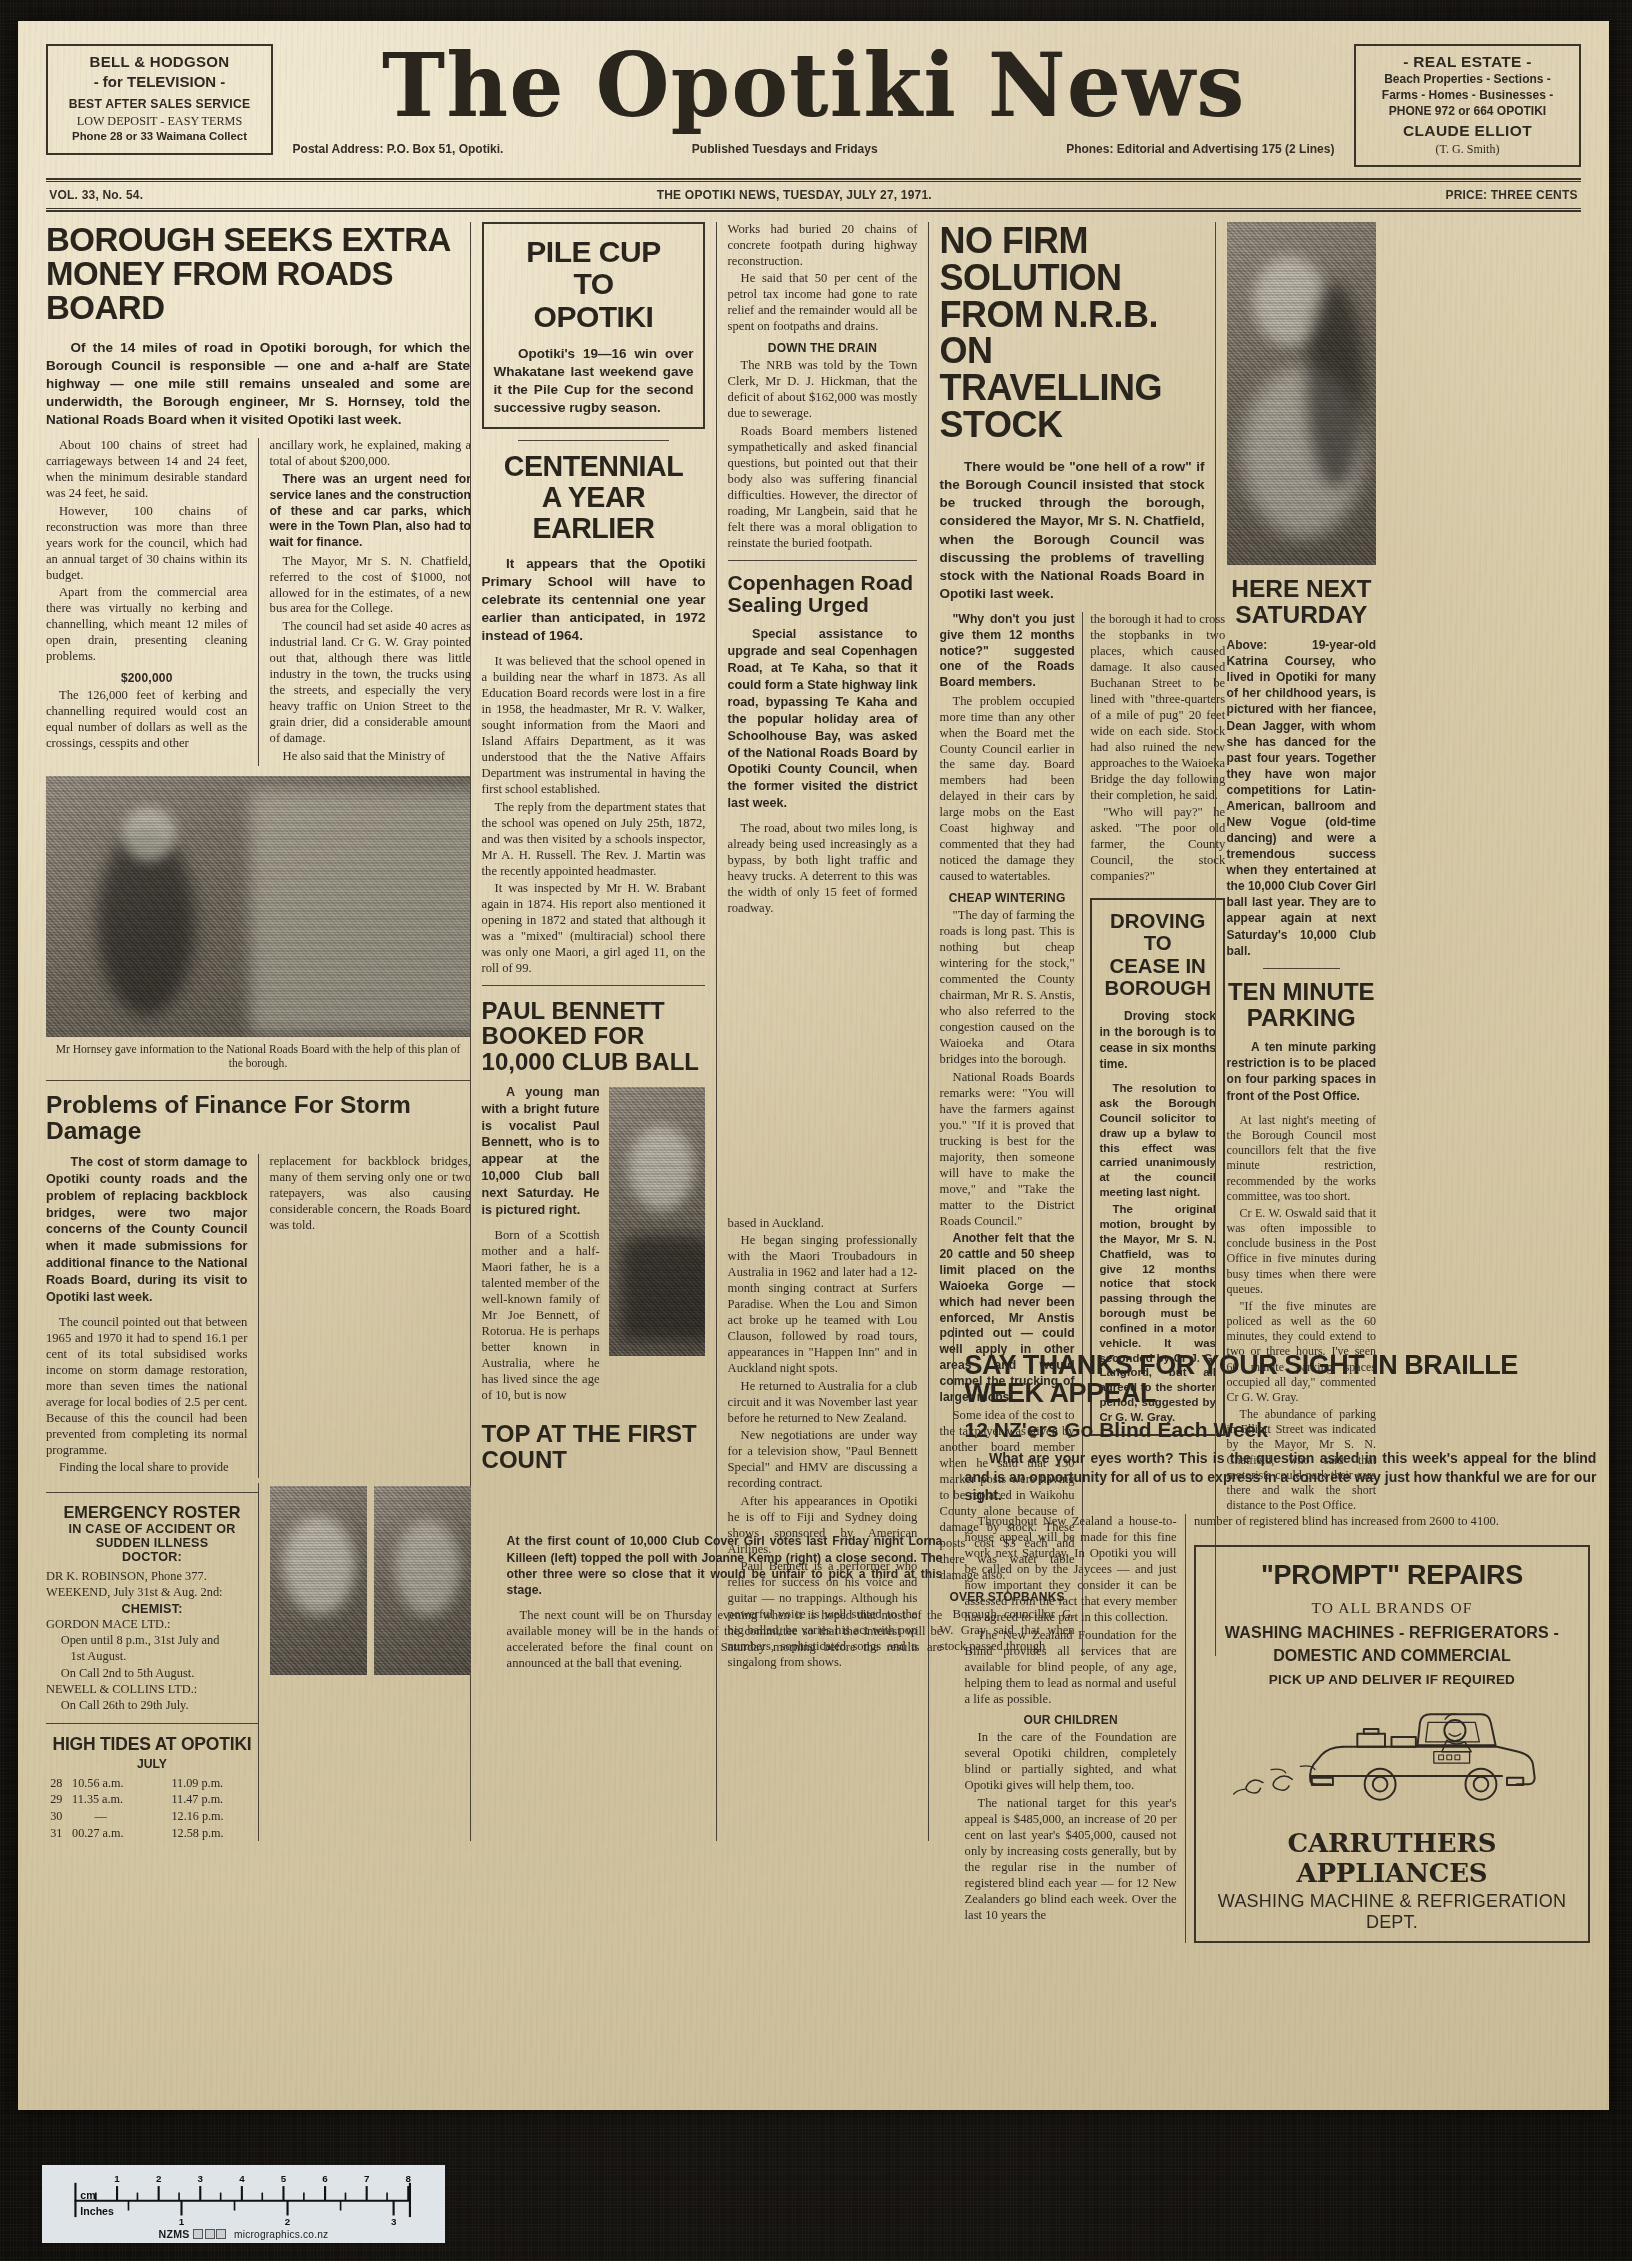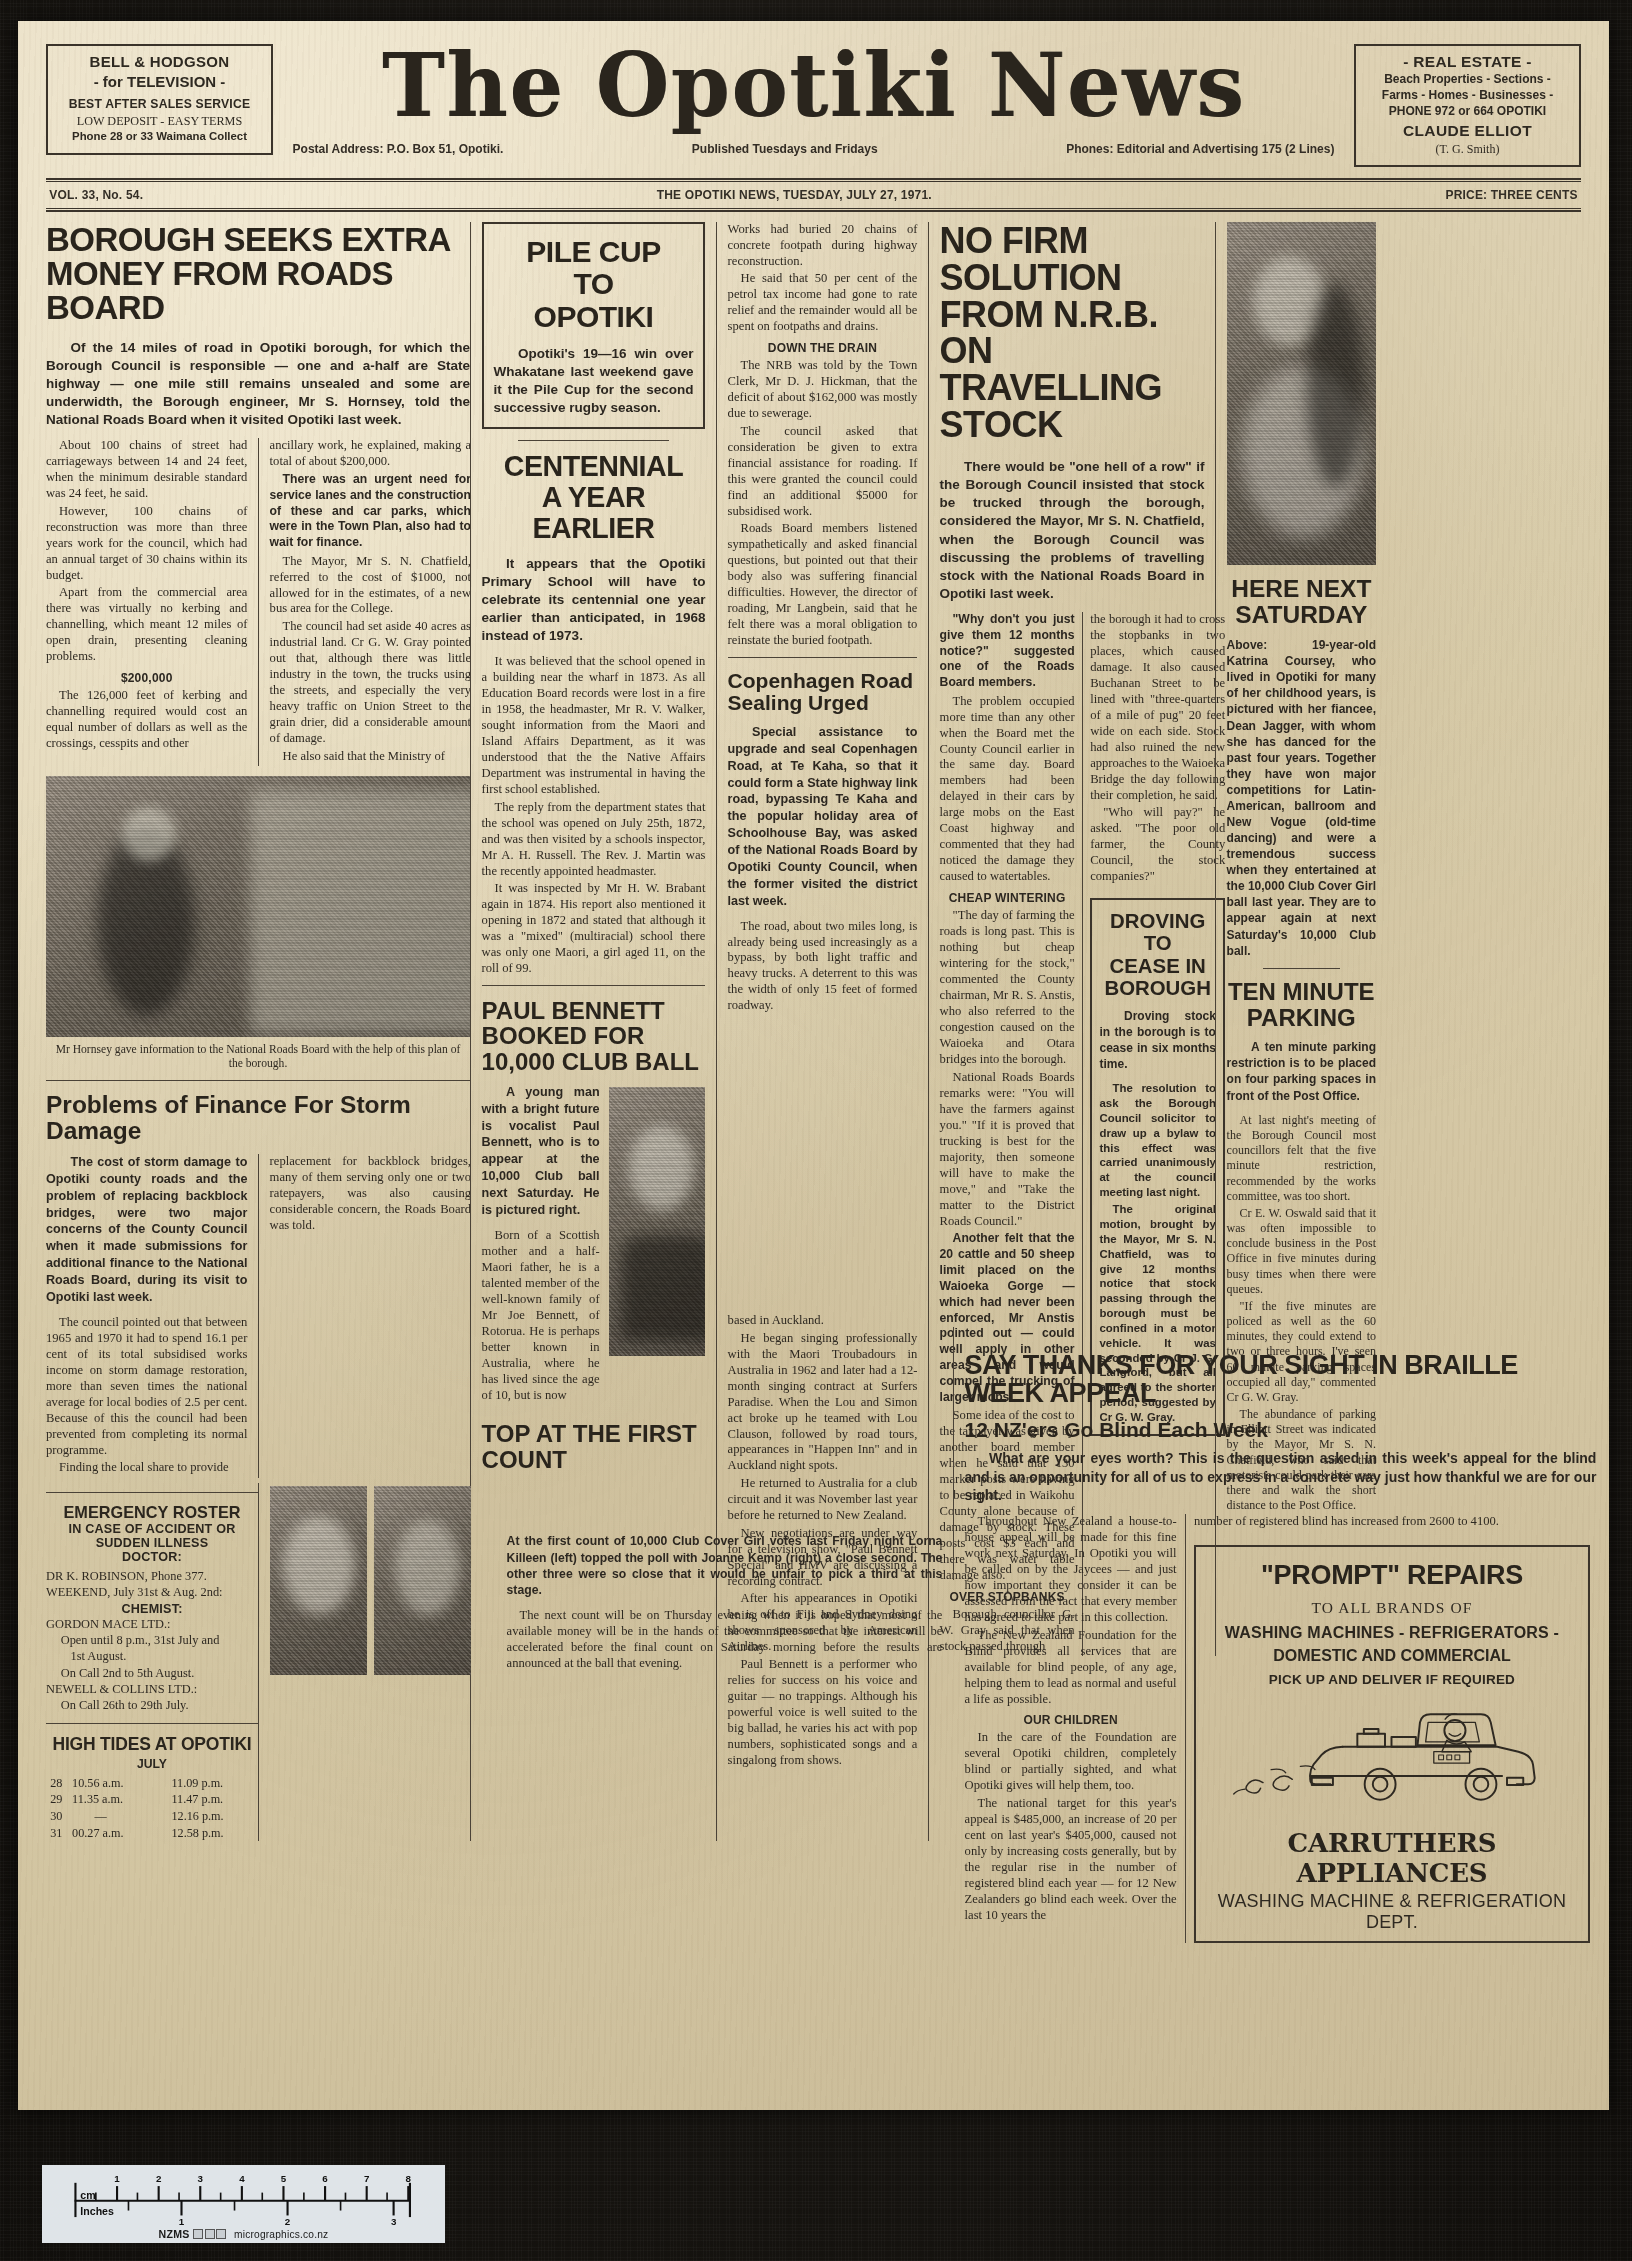--- a/index.html
+++ b/index.html
@@ -351,21 +351,21 @@
         <p class="lead ind" style="margin-bottom:0;">Opotiki's 19—16 win over Whakatane last weekend gave it the Pile Cup for the second successive rugby season.</p>
       </div>
 
       <div class="sep"></div>
 
       <h1 class="hl" style="text-align:center;font-size:28.6px;margin:8.2px 0 11.4px;line-height:1.08;">
         <span>CENTENNIAL</span><br>
         <span>A YEAR</span><br>
         <span>EARLIER</span>
       </h1>
-      <p class="lead ind">It appears that the Opotiki Primary School will have to celebrate its centennial one year earlier than anticipated, in 1968 instead of 1973.</p>
+      <p class="lead ind">It appears that the Opotiki Primary School will have to celebrate its centennial one year earlier than anticipated, in 1972 instead of 1964.</p>
       <p class="body">It was believed that the school opened in a building near the wharf in 1873. As all Education Board records were lost in a fire in 1958, the headmaster, Mr R. V. Walker, sought information from the Maori and Island Affairs Department, as it was understood that the the Native Affairs Department was instrumental in having the first school established.</p>
       <p class="body">The reply from the department states that the school was opened on July 25th, 1872, and was then visited by a schools inspector, Mr A. H. Russell. The Rev. J. Martin was the recently appointed headmaster.</p>
       <p class="body">It was inspected by Mr H. W. Brabant again in 1874. His report also mentioned it opening in 1872 and stated that although it was a "mixed" (multiracial) school there was only one Maori, a girl aged 11, on the roll of 99.</p>
 
       <div class="sep-thin"></div>
 
       <h2 class="hl2" style="font-size:24px;">PAUL BENNETT BOOKED FOR 10,000 CLUB BALL</h2>
 
       <div style="display:flex;gap:9.8px;">
         <div style="width:118px;flex:0 0 118px;">
@@ -381,21 +381,20 @@
       <h2 class="hl2" style="font-size:24px;margin-top:16.3px;">TOP AT THE FIRST COUNT</h2>
     </div>
 
     <div class="vline"></div>
 
     <div class="col" style="width:211px;flex:0 0 211px;">
       <p class="body noind">Works had buried 20 chains of concrete footpath during highway reconstruction.</p>
       <p class="body">He said that 50 per cent of the petrol tax income had gone to rate relief and the remainder would all be spent on footpaths and drains.</p>
       <div class="subhead">DOWN THE DRAIN</div>
       <p class="body">The NRB was told by the Town Clerk, Mr D. J. Hickman, that the deficit of about $162,000 was mostly due to sewerage.</p>
-      <p class="body">The council asked that consideration be given to extra financial assistance for roading. If this were granted the council could find an additional $5000 for subsidised work.</p>
       <p class="body">Roads Board members listened sympathetically and asked financial questions, but pointed out that their body also was suffering financial difficulties. However, the director of roading, Mr Langbein, said that he felt there was a moral obligation to reinstate the buried footpath.</p>
 
       <div class="sep-thin"></div>
       <h2 class="hl2 sm">Copenhagen Road Sealing Urged</h2>
       <p class="lead ind" style="font-size:12.6px;">Special assistance to upgrade and seal Copenhagen Road, at Te Kaha, so that it could form a State highway link road, bypassing Te Kaha and the popular holiday area of Schoolhouse Bay, was asked of the National Roads Board by Opotiki County Council, when the former visited the district last week.</p>
       <p class="body">The road, about two miles long, is already being used increasingly as a bypass, by both light traffic and heavy trucks. A deterrent to this was the width of only 15 feet of formed roadway.</p>
 
       <div style="height:297px;"></div>
 
       <p class="body noind">based in Auckland.</p>

